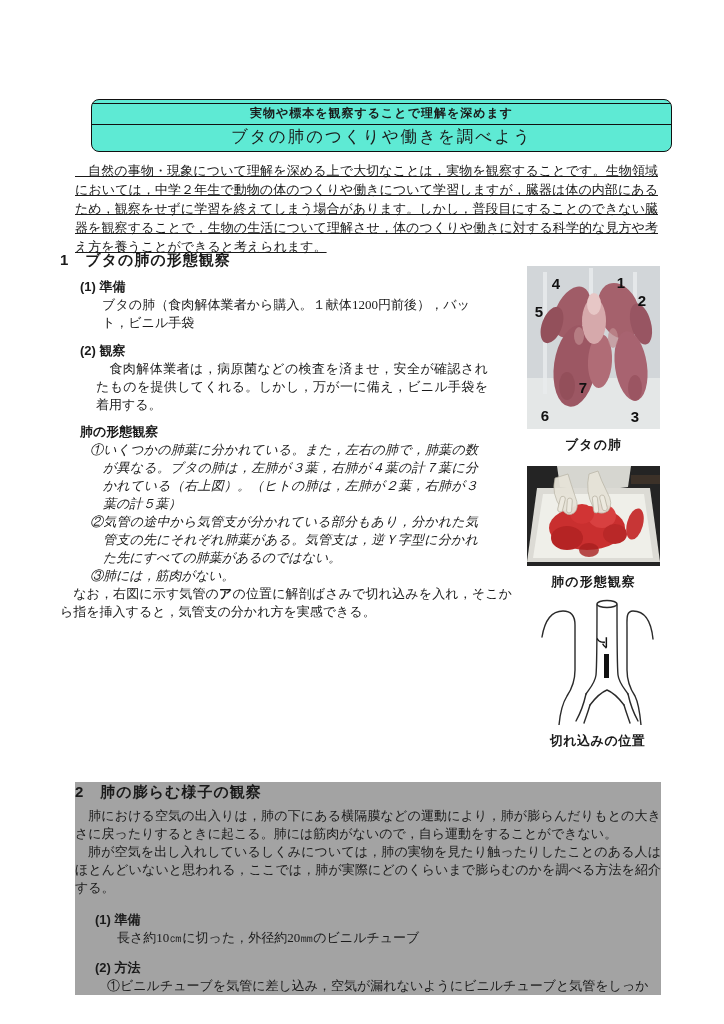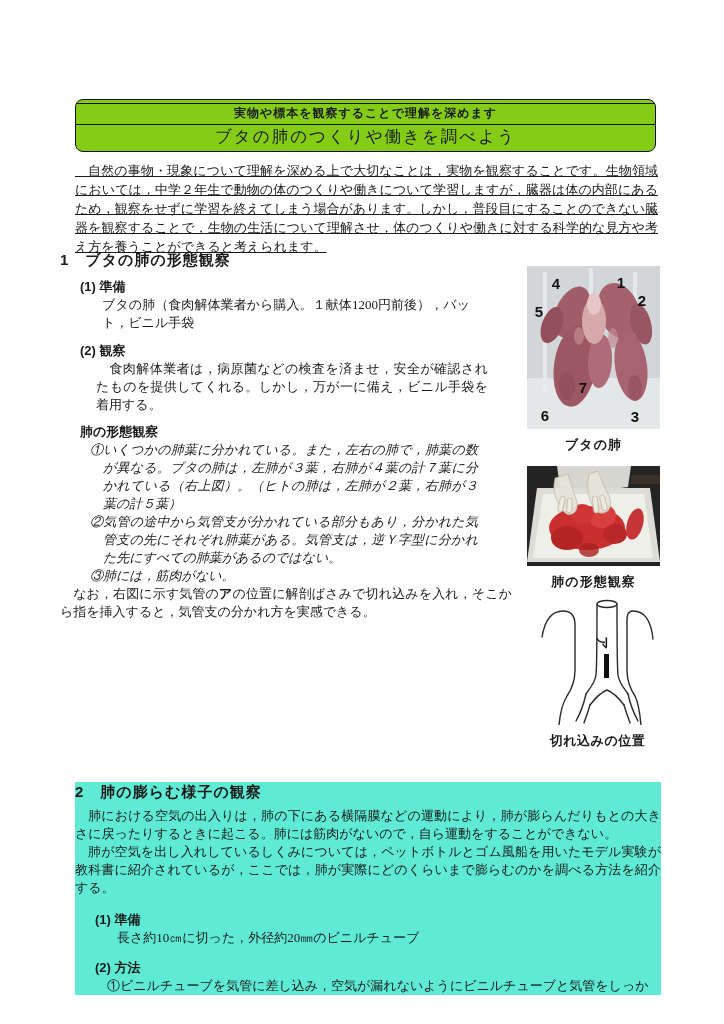--- a/index.html
+++ b/index.html
@@ -6,22 +6,22 @@
   .page{
     position:relative;width:724px;height:1024px;margin:0 auto;background:#ffffff;
     color:#1a1a1a;font-family:"Liberation Serif","DejaVu Serif",serif;overflow:hidden;
   }
   .gothic{font-family:"Liberation Sans","DejaVu Sans",sans-serif;}
   .body-text{font-size:13px;line-height:18px;text-align:justify;}
   .intro-text{font-size:13px;line-height:19px;text-align:justify;}
 
   
   .titlebox{
-    position:absolute;left:75px;top:99px;width:579px;
-    border:1.6px solid #111;border-radius:8px;overflow:hidden;background:#84cc16;
+    position:absolute;left:91px;top:99px;width:579px;
+    border:1.6px solid #111;border-radius:8px;overflow:hidden;background:#5eead4;
   }
   .titlebox .row1{
     margin-top:3px;border-top:1px solid #111;border-bottom:1.6px solid #111;
     font-size:12px;font-weight:bold;text-align:center;padding:1px 0 2px 0;letter-spacing:1px;
   }
   .titlebox .row2{
     font-size:16.5px;text-align:center;padding:1px 0 3px 0;letter-spacing:2px;
   }
 
   .intro{position:absolute;left:75px;top:161px;width:583px;text-decoration:underline;}
@@ -53,21 +53,21 @@
     font-size:15px;font-weight:bold;color:#111;line-height:1;
   }
   .n1{left:70.7%;top:9.8%;} .n2{left:86.5%;top:20.2%;} .n3{left:81.2%;top:89.6%;}
   .n4{left:21.8%;top:10.4%;} .n5{left:9%;top:27%;} .n6{left:13.5%;top:89%;}
   .n7{left:42.1%;top:72.4%;}
   .fig-morph{left:527px;top:466px;}
   .fig-incision{left:540px;top:597px;width:115px;}
   .fig-incision .caption{letter-spacing:0.5px;white-space:nowrap;margin-left:-8px;width:131px;}
 
   
-  .sec2{position:absolute;left:75px;top:782px;width:586px;background:#5eead4;}
+  .sec2{position:absolute;left:75px;top:782px;width:586px;background:#a3a3a3;}
   .sec2 p{margin:0;}
   .sec2 .p1{margin-top:5px;}
   .prep2{margin-top:14px;}
   .prep2 .txt{margin-left:22px;}
   .method{margin-top:12px;}
   .method .txt{margin-left:12px;}
   p{margin:0;}
 </style>
 </head>
 <body>
@@ -189,21 +189,21 @@
         <text x="62" y="50" transform="rotate(90 62 46)" font-family="Liberation Sans, DejaVu Sans, sans-serif" font-size="13" font-weight="bold" fill="#111" text-anchor="middle">ア</text>
         <rect x="64" y="57" width="5" height="24" fill="#111"></rect>
       </svg>
     </div>
     <div class="caption gothic">切れ込みの位置</div>
   </div>
 
   <div class="sec2">
     <div class="sec-heading gothic">2　肺の膨らむ様子の観察</div>
     <p class="p1 body-text">　肺における空気の出入りは，肺の下にある横隔膜などの運動により，肺が膨らんだりもとの大きさに戻ったりするときに起こる。肺には筋肉がないので，自ら運動をすることができない。</p>
-    <p class="body-text">　肺が空気を出し入れしているしくみについては，ペットボトルとゴム風船を用いたモデル実験が教科書に紹介されているが，ここでは，肺が実際にどのくらいまで膨らむのかを調べる方法を紹介する。</p>
+    <p class="body-text">　肺が空気を出し入れしているしくみについては，肺の実物を見たり触ったりしたことのある人はほとんどいないと思われる，ここでは，肺が実際にどのくらいまで膨らむのかを調べる方法を紹介する。</p>
 
     <div class="sub-block prep2">
       <div class="sub-label gothic">(1) 準備</div>
       <p class="txt body-text">長さ約10㎝に切った，外径約20㎜のビニルチューブ</p>
     </div>
 
     <div class="sub-block method">
       <div class="sub-label gothic">(2) 方法</div>
       <p class="txt body-text">①ビニルチューブを気管に差し込み，空気が漏れないようにビニルチューブと気管をしっか</p>
     </div>

